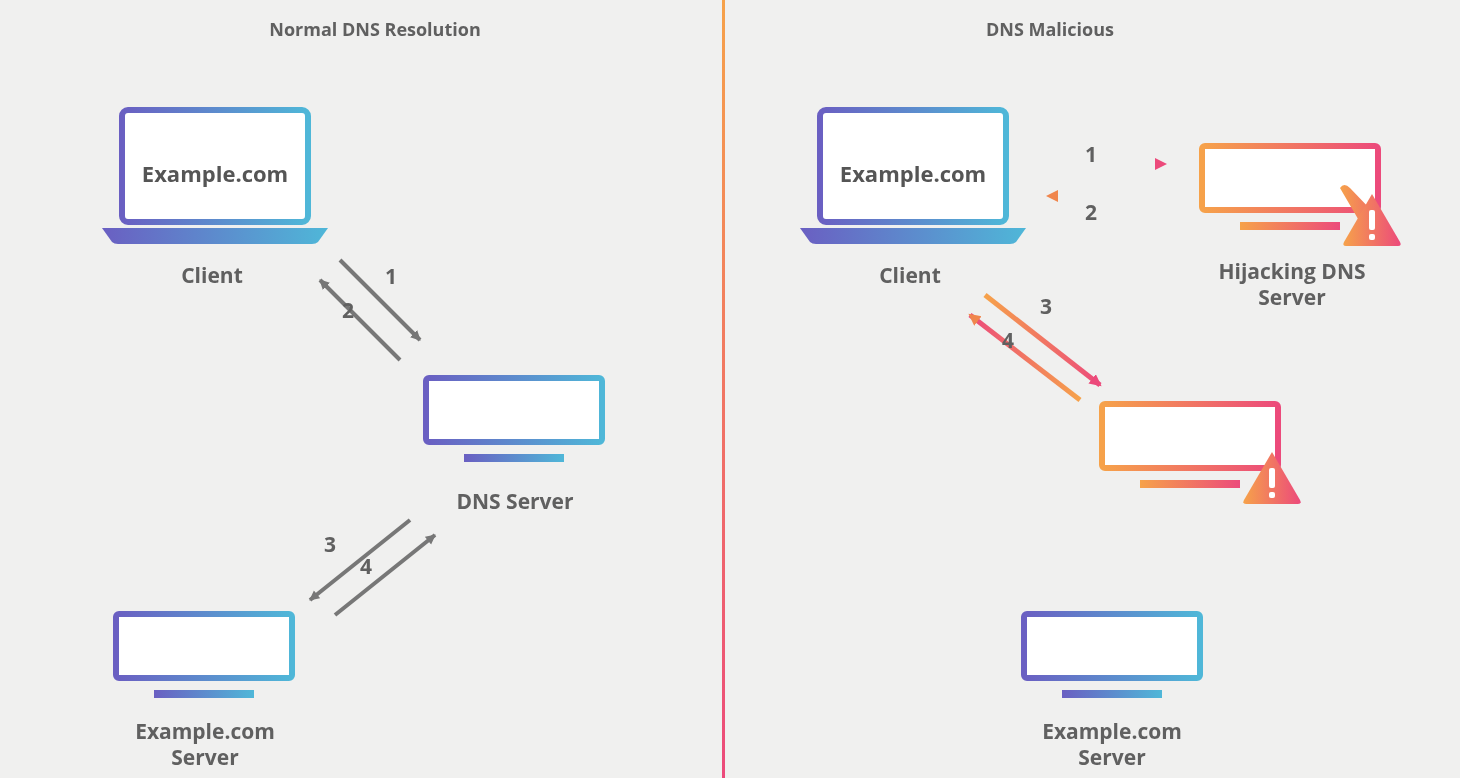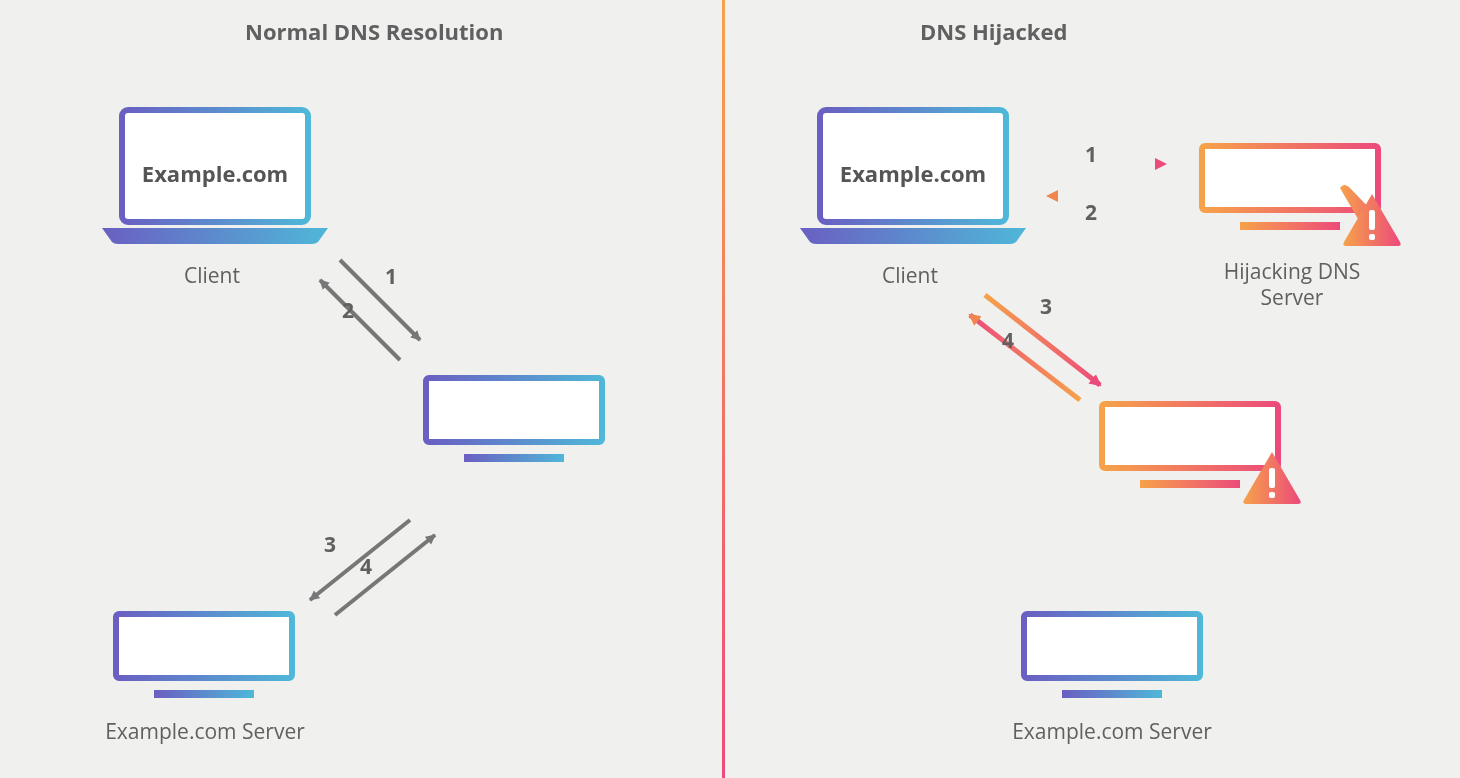--- a/index.html
+++ b/index.html
@@ -10,28 +10,29 @@
 }
 .stage{
   position:relative;
   width:1460px;
   height:778px;
   overflow:hidden;
 }
 .title{
   position:absolute;
   font-weight:700;
-  font-size:22px;
+  font-size:18px;
   color:#606060;
+  text-align:center;
   width:260px;
   line-height:1.25;
 }
 .label{
   position:absolute;
-  font-weight:400;
+  font-weight:700;
   font-size:21px;
   color:#606060;
   text-align:center;
   width:200px;
   line-height:1.25;
 }
 .step{
   position:absolute;
   font-weight:700;
   font-size:21px;
@@ -105,20 +106,21 @@
       <line x1="66" y1="26" x2="66" y2="50"></line>
       <line x1="80" y1="26" x2="80" y2="50"></line>
       <line x1="94" y1="26" x2="94" y2="50"></line>
       <line x1="108" y1="26" x2="108" y2="50"></line>
       <line x1="122" y1="26" x2="122" y2="50"></line>
       <line x1="136" y1="26" x2="136" y2="50"></line>
       <line x1="150" y1="26" x2="150" y2="50"></line>
     </g>
     <rect x="44" y="82" width="100" height="8" fill="url(#coolGrad)"></rect>
   </svg>
+  <div class="label" style="left:415px;top:488px">DNS Server</div>
 
   <svg class="icon" style="left:110px;top:608px" width="190" height="100">
     <rect x="6" y="6" width="176" height="64" rx="3" fill="#fff" stroke="url(#coolGrad)" stroke-width="6"></rect>
     <g stroke="url(#coolGrad)" stroke-width="6">
       <line x1="38" y1="26" x2="38" y2="50"></line>
       <line x1="52" y1="26" x2="52" y2="50"></line>
       <line x1="66" y1="26" x2="66" y2="50"></line>
       <line x1="80" y1="26" x2="80" y2="50"></line>
       <line x1="94" y1="26" x2="94" y2="50"></line>
       <line x1="108" y1="26" x2="108" y2="50"></line>
@@ -137,21 +139,21 @@
   <div class="step" style="left:385px;top:262px">1</div>
   <div class="step" style="left:342px;top:296px">2</div>
 
   <svg class="icon" style="left:280px;top:490px" width="190" height="140">
     <line x1="130" y1="30" x2="30" y2="110" stroke="#777" stroke-width="4" marker-end="url(#arrGrey)"></line>
     <line x1="55" y1="125" x2="155" y2="45" stroke="#777" stroke-width="4" marker-end="url(#arrGrey)"></line>
   </svg>
   <div class="step" style="left:324px;top:530px">3</div>
   <div class="step" style="left:360px;top:552px">4</div>
 
-  <div class="title" style="left:920px;top:18px">DNS Hijacked</div>
+  <div class="title" style="left:920px;top:18px">DNS Malicious</div>
 
   <svg class="icon" style="left:798px;top:106px" width="230" height="140">
     <rect x="22" y="4" width="186" height="112" rx="6" fill="#fff" stroke="url(#coolGrad)" stroke-width="6"></rect>
     <path d="M2,122 L228,122 L218,136 Q216,138 212,138 L18,138 Q14,138 12,136 Z" fill="url(#coolGrad)"></path>
     <text x="115" y="76" text-anchor="middle" class="url-text">Example.com</text>
   </svg>
   <div class="label" style="left:810px;top:262px">Client</div>
 
   <svg class="icon" style="left:1196px;top:140px" width="210" height="110">
     <rect x="6" y="6" width="176" height="64" rx="3" fill="#fff" stroke="url(#hotGrad)" stroke-width="6"></rect>

